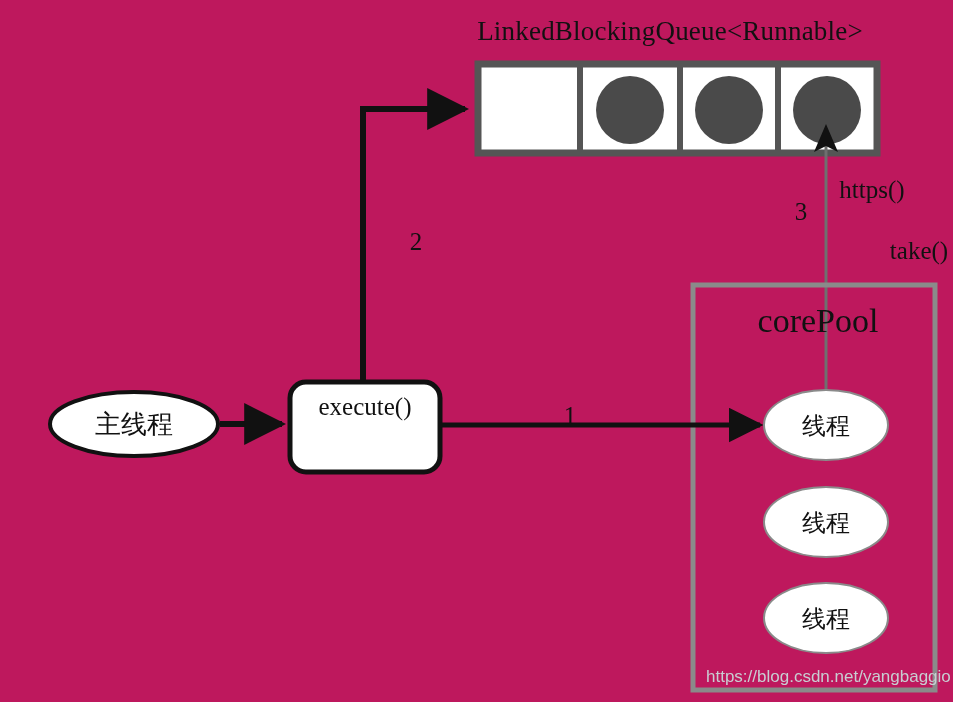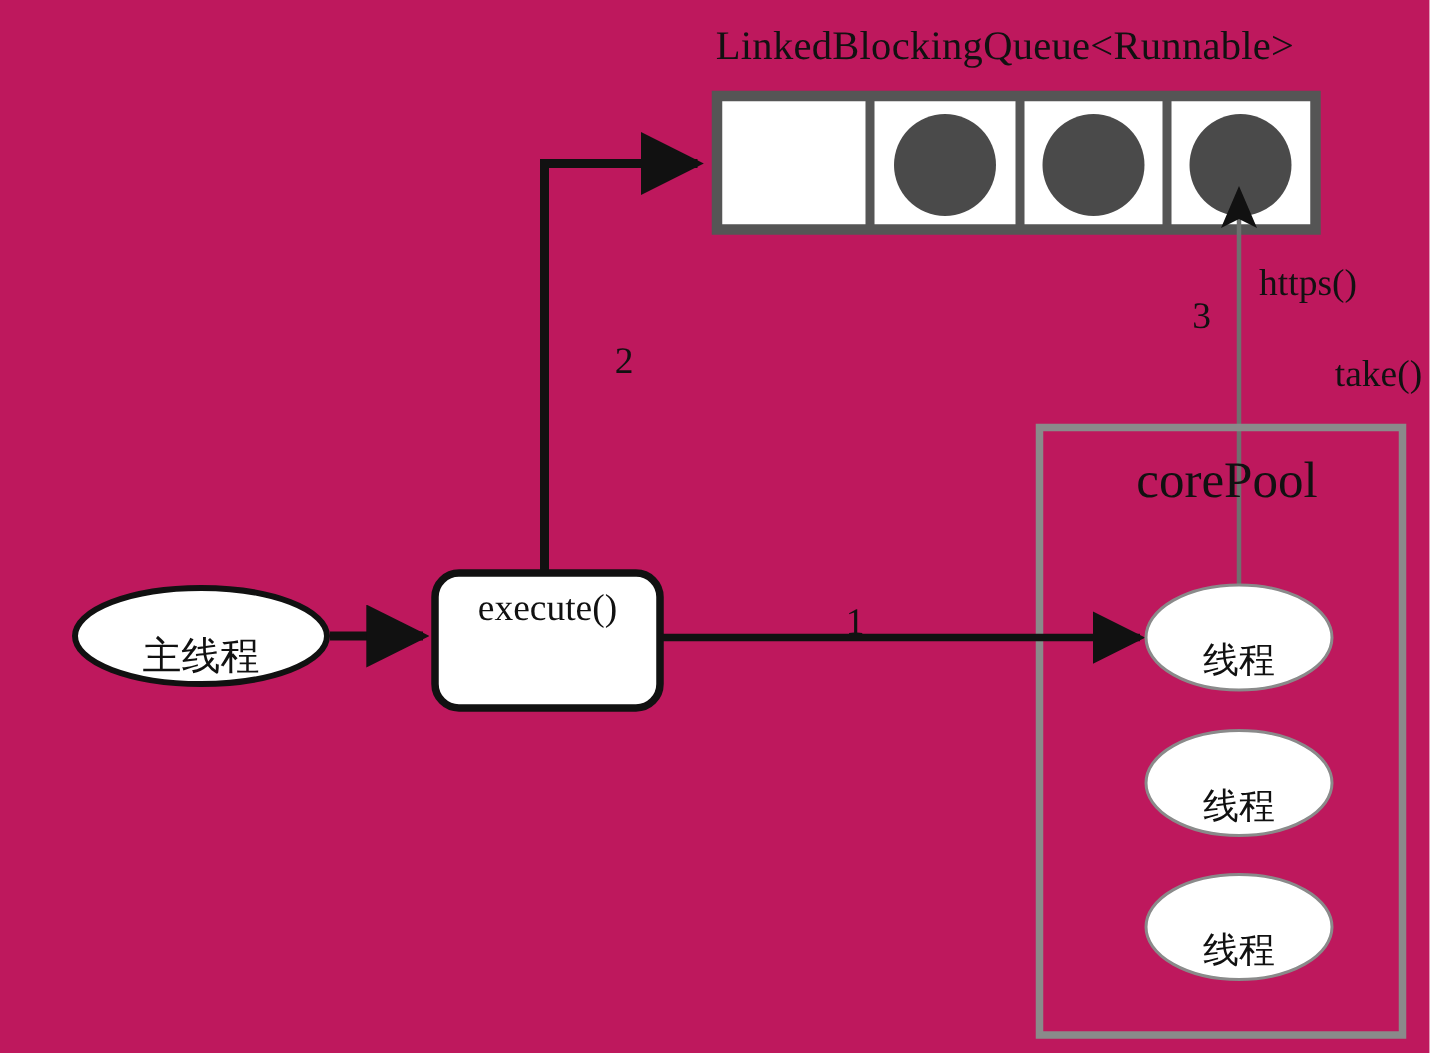--- a/index.html
+++ b/index.html
@@ -46,21 +46,20 @@
   #corepool-label {
     font-size: 34px;
   }
   .box-label {
     font-size: 25px;
   }
   .cjk {
     font-family: "DejaVu Sans", "Liberation Sans", sans-serif;
     font-size: 24px;
     font-weight: 500;
-    margin-top: 14px;
   }
   #main-thread-label {
     font-size: 26px;
   }
   #watermark {
     position: absolute;
     left: 706px;
     top: 667px;
     font-family: "Liberation Sans", "DejaVu Sans", sans-serif;
     font-size: 17px;
@@ -137,14 +136,15 @@
   <div class="txt center box-label" style="left:365px; top:406px;">execute()</div>
 
   <div class="txt center step-num" style="left:570px; top:415px;">1</div>
 
   <div class="txt center cjk" style="left:826px; top:426px;">线程</div>
 
   <div class="txt center cjk" style="left:826px; top:523px;">线程</div>
 
   <div class="txt center cjk" style="left:826px; top:619px;">线程</div>
 
+  <div id="watermark">https://blog.csdn.net/yangbaggio</div>
 
 </div>
 
 </body></html>

